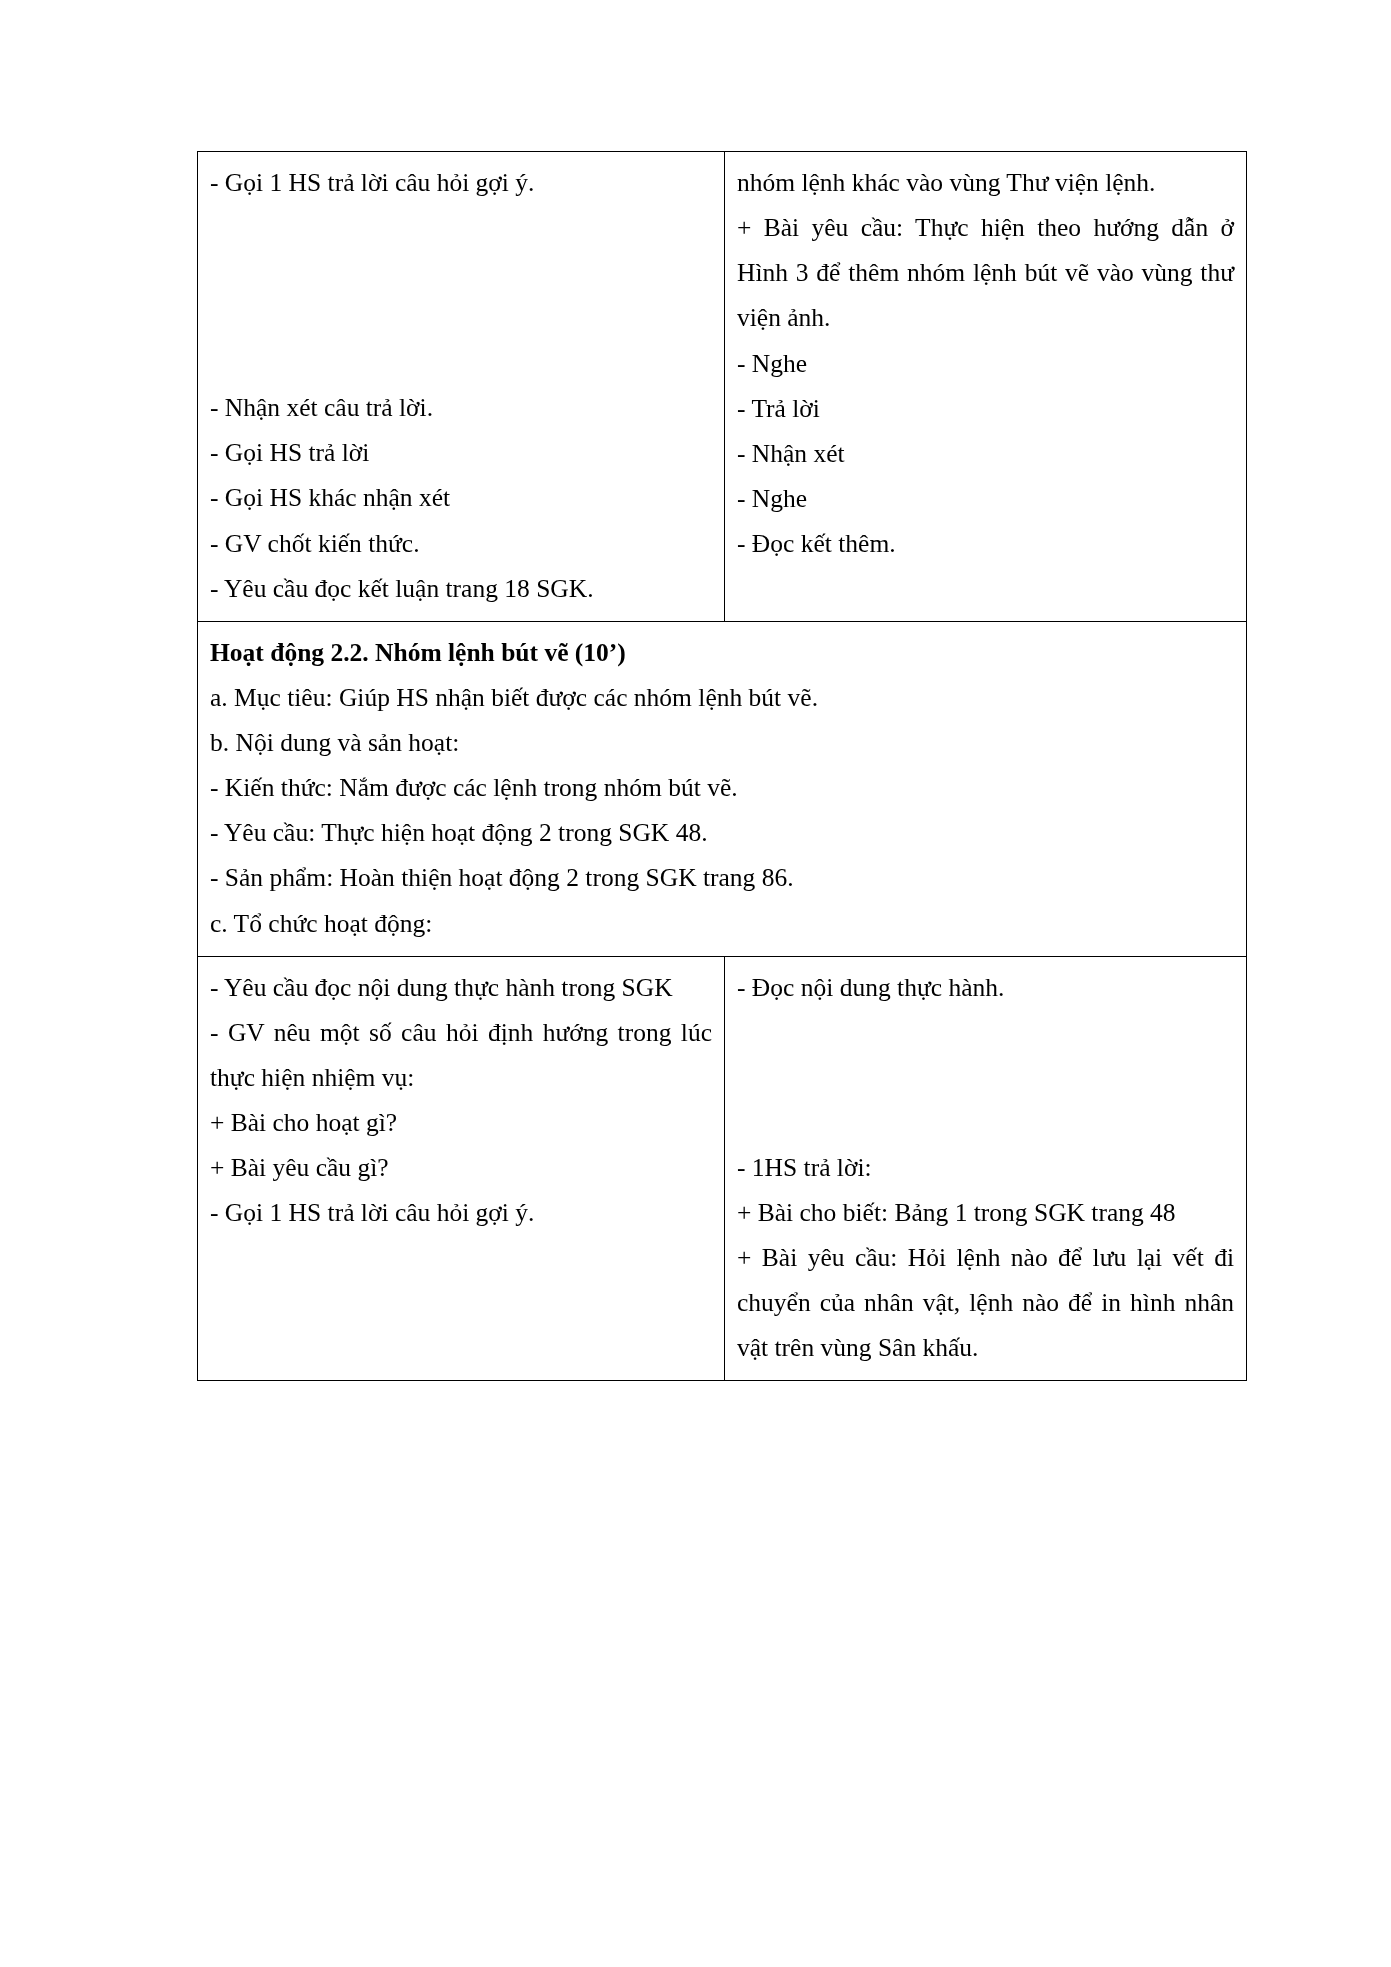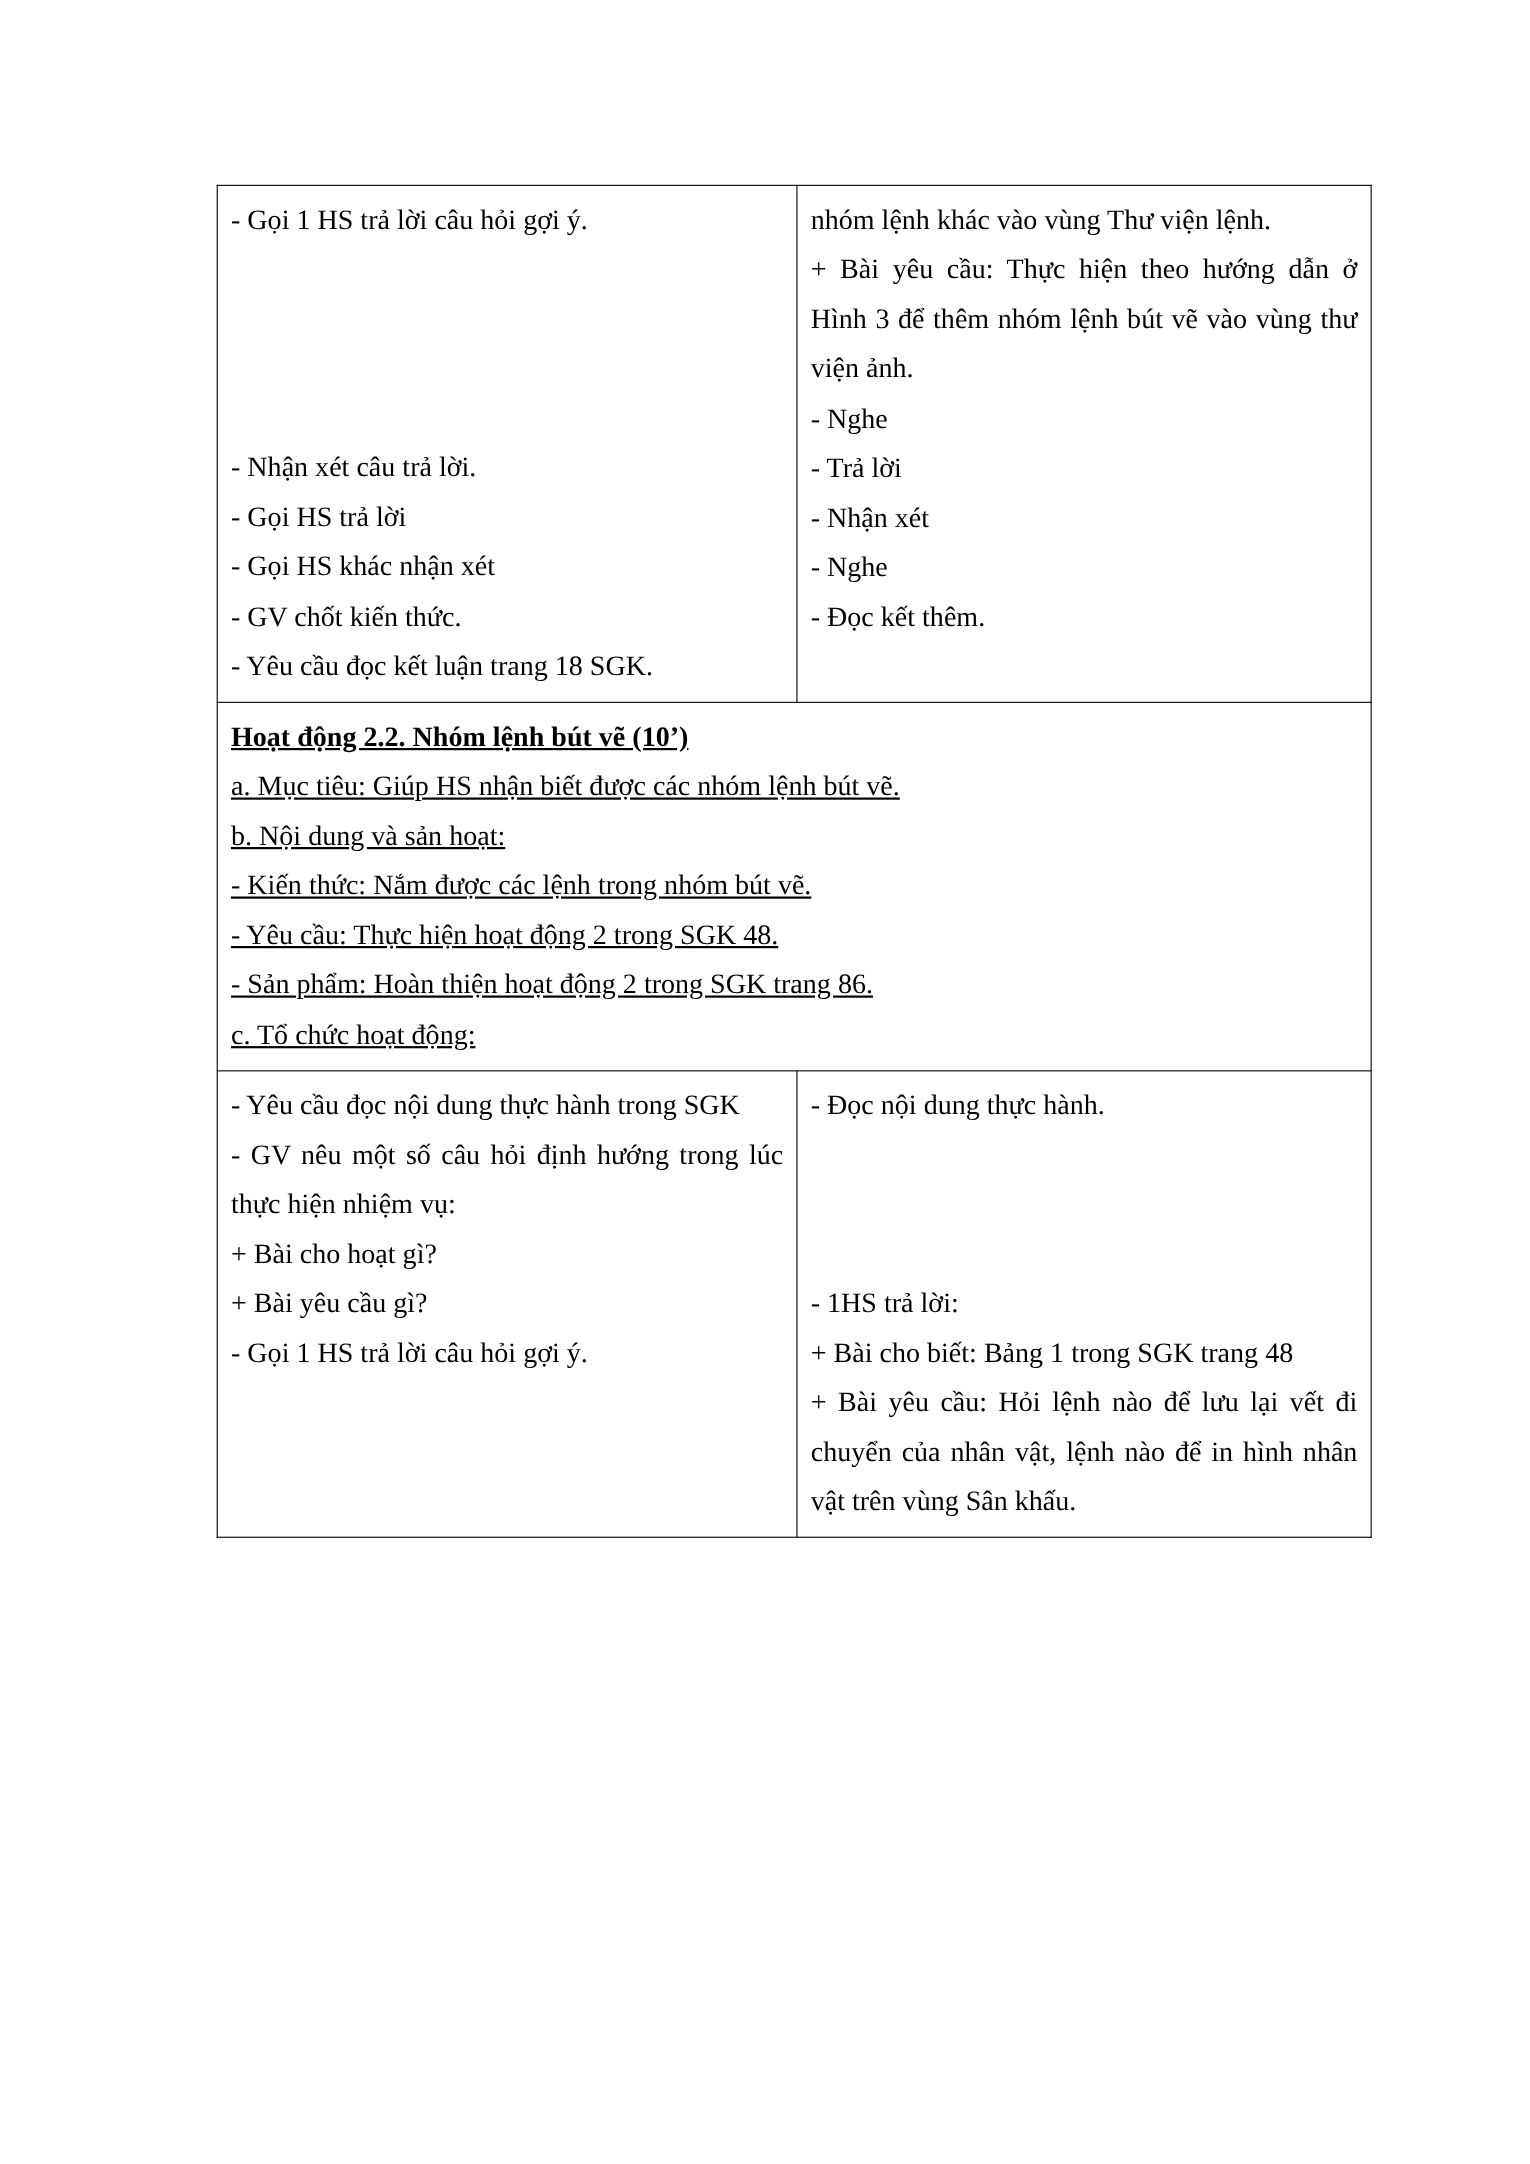--- a/index.html
+++ b/index.html
@@ -16,21 +16,21 @@
   }
   .page {
     position: relative;
     width: 1391px;
     height: 1967px;
     background: #ffffff;
   }
   .doc-table {
     position: absolute;
     left: 197px;
-    top: 168px;
+    top: 151px;
     width: 999px;
     border-collapse: collapse;
     table-layout: fixed;
   }
   .doc-table td {
     border: 1.5px solid #000000;
     vertical-align: top;
     padding: 8px 12px 10px 12px;
     font-size: 25.5px;
     line-height: 1.77;
@@ -49,21 +49,20 @@
   .left { text-align: left; }
   .bold { font-weight: bold; }
 
   .cell-inner { display: block; }
   .spacer-3 { display: block; height: 135px; }
   .spacer-4 { display: block; height: 180px; }
 
   .full-cell {
     padding-top: 10px;
     padding-bottom: 12px;
-    text-decoration: underline;
   }
 </style>
 </head>
 <body>
 
 <div class="page">
 
   <table class="doc-table">
     <tbody>
 

